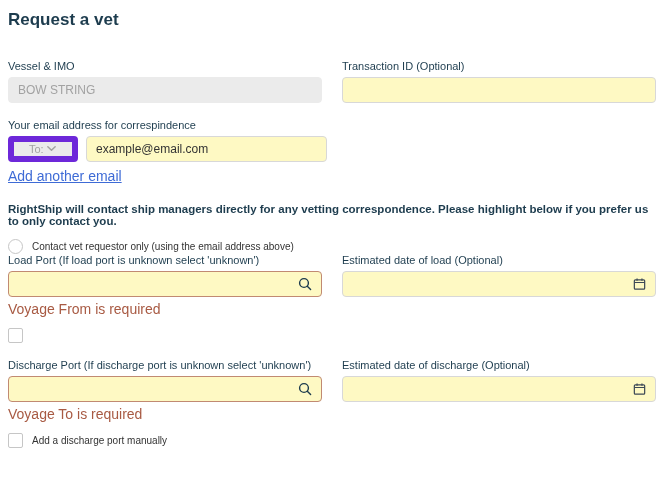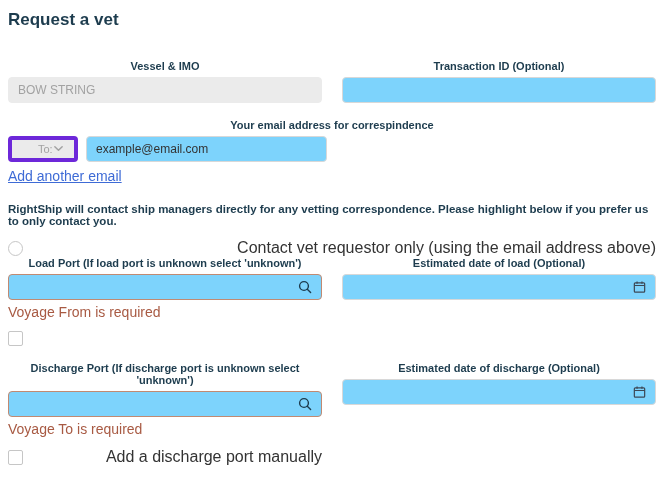--- a/index.html
+++ b/index.html
@@ -18,31 +18,30 @@
   }
   .grid2 {
     display: grid;
     grid-template-columns: 1fr 1fr;
     column-gap: 20px;
     align-items: start;
   }
   .field-label {
     display: block;
     font-size: 11px;
-    font-weight: bold;
+    font-weight: normal;
     color: #1d3c4e;
     margin-bottom: 5px;
-    text-align: center;
   }
   .input {
     width: 100%;
     height: 26px;
     border: 1px solid #d8d8d8;
     border-radius: 4px;
-    background: #7dd3fc;
+    background: #fef9c3;
     font-family: "Liberation Sans", sans-serif;
     font-size: 12px;
     color: #333333;
     padding: 0 9px;
     outline: none;
   }
   .input.disabled {
     background: #ebebeb;
     border-color: #ebebeb;
     color: #a2a2a2;
@@ -62,49 +61,48 @@
   .error-text {
     font-size: 14px;
     color: #a85a43;
     margin-top: 4px;
   }
   .email-row { display: flex; align-items: center; gap: 8px; }
   .to-select {
     width: 70px;
     height: 26px;
     background: #ebebeb;
-    border: 4px solid #6d28d9;
+    border: 6px solid #6d28d9;
     border-radius: 4px;
     display: flex;
     align-items: center;
     justify-content: space-between;
-    padding: 0 26px;
+    padding: 0 15px;
     color: #a2a2a2;
     font-size: 11px;
   }
   .email-input { width: 241px; }
   .link {
     color: #3e6bd6;
     font-size: 14px;
     text-decoration: underline;
     cursor: pointer;
   }
   .notice {
     font-size: 11.5px;
     font-weight: bold;
     color: #1d3c4e;
     margin-bottom: 12px;
   }
   .radio-row, .check-row {
     display: flex;
     align-items: center;
     gap: 9px;
-    font-size: 16px;
+    font-size: 10px;
     color: #333333;
-    justify-content: space-between;
   }
   .radio {
     width: 15px; height: 15px;
     border: 1.5px solid #c6c6c6;
     border-radius: 50%;
     background: #fff;
     flex: 0 0 auto;
     cursor: pointer;
   }
   .checkbox {

